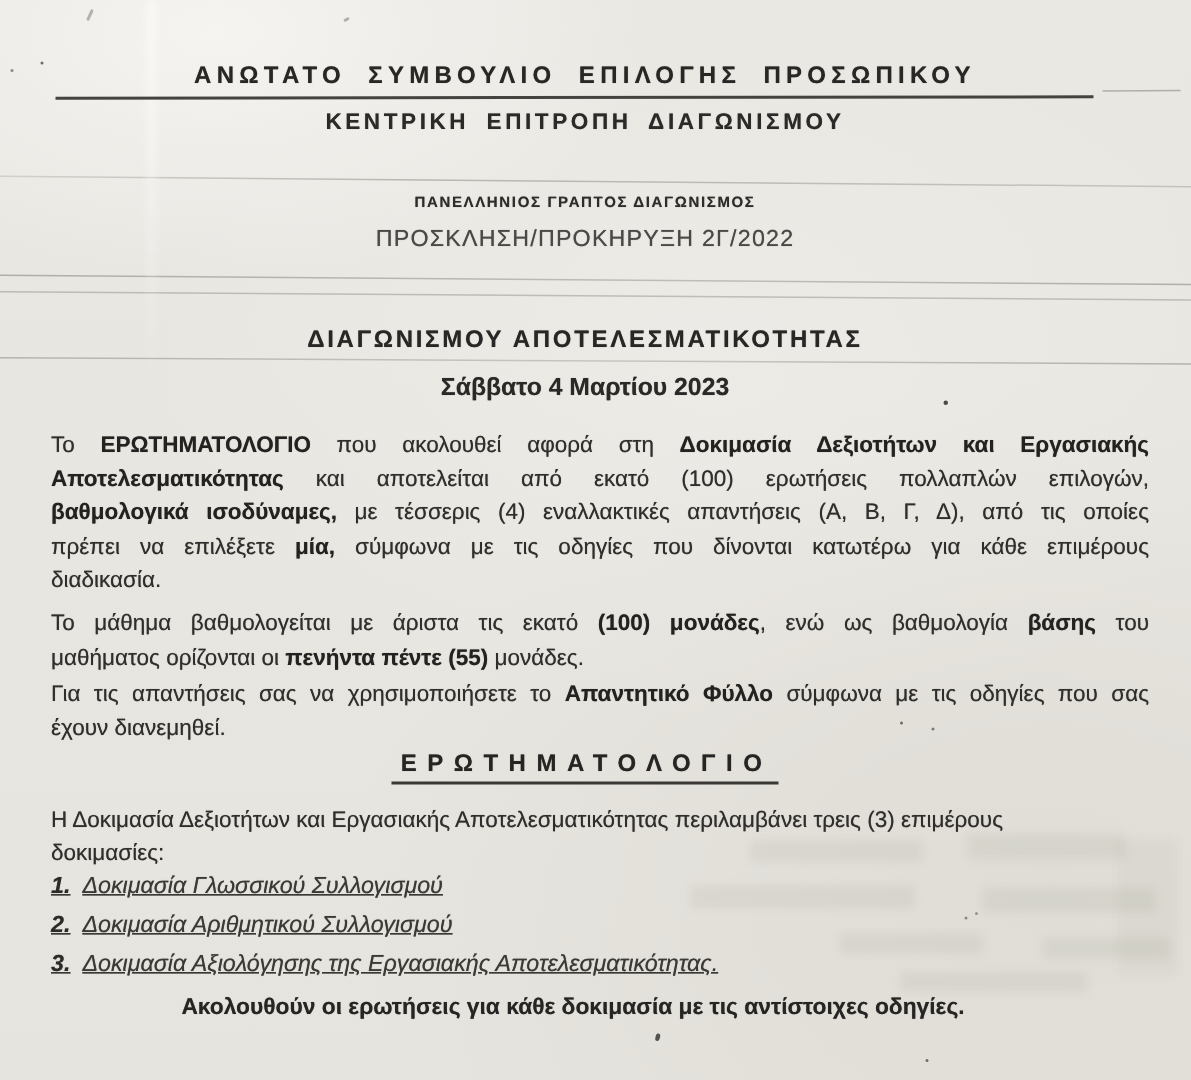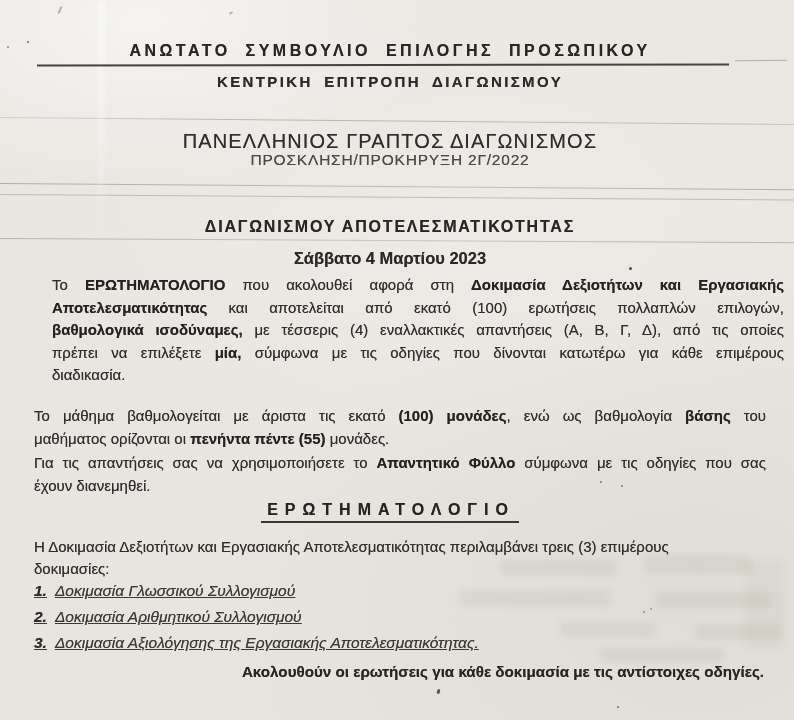--- a/index.html
+++ b/index.html
@@ -16,40 +16,40 @@
   .abs{position:absolute;}
   .ctr{position:absolute;left:0;right:14px;text-align:center;white-space:nowrap;}
   .b{font-weight:bold;color:#232220;}
   .txtsoft{text-shadow:0 0 .5px rgba(46,45,43,.65);}
 
   
   .h-council{top:42px;font-size:16px;font-weight:bold;letter-spacing:3.5px;word-spacing:7px;color:#28272500;color:#282725;}
   .rule-main{top:64px;left:37px;width:692px;height:2px;background:#45433f;transform:rotate(-.08deg);}
   .rule-ext{top:60px;left:735px;width:52px;height:1px;background:rgba(92,90,84,.4);transform:rotate(-.5deg);}
   .h-committee{top:73px;font-size:15px;font-weight:bold;letter-spacing:2.4px;word-spacing:5px;color:#2b2a28;}
-  .h-exam{top:130px;font-size:20px;font-weight:normal;letter-spacing:1.1px;color:#2e2d2b;}
+  .h-exam{top:130px;font-size:10px;font-weight:bold;letter-spacing:1.1px;color:#2e2d2b;}
   .h-invitation{top:151px;font-size:15.5px;letter-spacing:.8px;color:#4a4946;}
   .h-test1{top:197px;font-size:16px;font-weight:bold;letter-spacing:2px;color:#282725;}
   .h-test2{top:218px;font-size:16px;font-weight:bold;letter-spacing:1.8px;color:#282725;}
   .h-date{top:249px;font-size:16.5px;font-weight:bold;color:#2a2927;}
 
   
   .para{position:absolute;left:34px;width:732px;font-size:15px;line-height:22.6px;}
   .jline{text-align:justify;text-align-last:justify;text-justify:inter-word;}
   .para .last{text-align:right;text-align-last:left;}
 
   .q-head{top:501px;font-size:16px;font-weight:bold;letter-spacing:7px;color:#262523;}
   .q-head span{border-bottom:2px solid #3a3935;padding:0 4px 3px 6px;}
 
   .overview{top:536px;line-height:21.5px;}
 
   .item{position:absolute;left:34px;font-size:15.5px;font-style:italic;color:#3a3936;white-space:nowrap;text-decoration:underline;}
   .item .inum{font-weight:bold;margin-right:8px;color:#2c2b29;}
 
-  .closing{top:663px;font-size:15.2px;font-weight:bold;color:#262523;text-align:right;}
+  .closing{top:663px;font-size:15.2px;font-weight:bold;color:#262523;}
   .sec-head{top:691px;font-size:15.5px;font-weight:bold;letter-spacing:.5px;color:#262523;left:0;right:40px;margin-top:36px;}
   .sec-head .snum{margin-right:37px;}
 
   
   .fold{position:absolute;left:0;width:100%;height:1px;transform-origin:left center;}
   .foldA{top:117px;transform:rotate(.5deg);background:linear-gradient(90deg,rgba(112,110,102,.22),rgba(112,110,102,.42) 35%,rgba(112,110,102,.30));}
   .foldB{top:183px;transform:rotate(.45deg);background:linear-gradient(90deg,rgba(105,103,96,.45),rgba(105,103,96,.34) 60%,rgba(105,103,96,.45));}
   .foldC{top:194px;transform:rotate(.4deg);background:rgba(105,103,96,.34);}
   .foldD{top:238px;transform:rotate(.3deg);background:linear-gradient(90deg,rgba(105,103,96,.40),rgba(105,103,96,.28) 50%,rgba(105,103,96,.42));}
   .crease{left:97px;top:0;width:8px;height:265px;background:linear-gradient(rgba(252,252,250,.55),rgba(252,252,250,0));filter:blur(2px);}
@@ -93,21 +93,21 @@
   <div class="abs rule-ext"></div>
   <div class="ctr h-committee">ΚΕΝΤΡΙΚΗ ΕΠΙΤΡΟΠΗ ΔΙΑΓΩΝΙΣΜΟΥ</div>
 
   <div class="ctr h-exam">ΠΑΝΕΛΛΗΝΙΟΣ ΓΡΑΠΤΟΣ ΔΙΑΓΩΝΙΣΜΟΣ</div>
   <div class="ctr h-invitation">ΠΡΟΣΚΛΗΣΗ/ΠΡΟΚΗΡΥΞΗ 2Γ/2022</div>
 
   <div class="ctr h-test2">ΔΙΑΓΩΝΙΣΜΟΥ ΑΠΟΤΕΛΕΣΜΑΤΙΚΟΤΗΤΑΣ</div>
 
   <div class="ctr h-date">Σάββατο 4 Μαρτίου 2023</div>
 
-  <div class="para" style="top:274px;margin-left:18px;">
+  <div class="para" style="top:286px;">
     <div class="jline"><span>Το </span><span class="b">ΕΡΩΤΗΜΑΤΟΛΟΓΙΟ</span><span> που ακολουθεί αφορά στη </span><span class="b">Δοκιμασία Δεξιοτήτων και Εργασιακής</span></div>
     <div class="jline"><span class="b">Αποτελεσματικότητας</span><span> και αποτελείται από εκατό (100) ερωτήσεις πολλαπλών επιλογών,</span></div>
     <div class="jline"><span class="b">βαθμολογικά ισοδύναμες,</span><span> με τέσσερις (4) εναλλακτικές απαντήσεις (Α, Β, Γ, Δ), από τις οποίες</span></div>
     <div class="jline"><span>πρέπει να επιλέξετε </span><span class="b">μία,</span><span> σύμφωνα με τις οδηγίες που δίνονται κατωτέρω για κάθε επιμέρους</span></div>
     <div class="last"><span>διαδικασία.</span></div>
   </div>
 
   <div class="para" style="top:405px;">
     <div class="jline"><span>Το μάθημα βαθμολογείται με άριστα τις εκατό </span><span class="b">(100) μονάδες</span><span>, ενώ ως βαθμολογία </span><span class="b">βάσης</span><span> του</span></div>
     <div class="last"><span>μαθήματος ορίζονται οι </span><span class="b">πενήντα πέντε (55)</span><span> μονάδες.</span></div>

